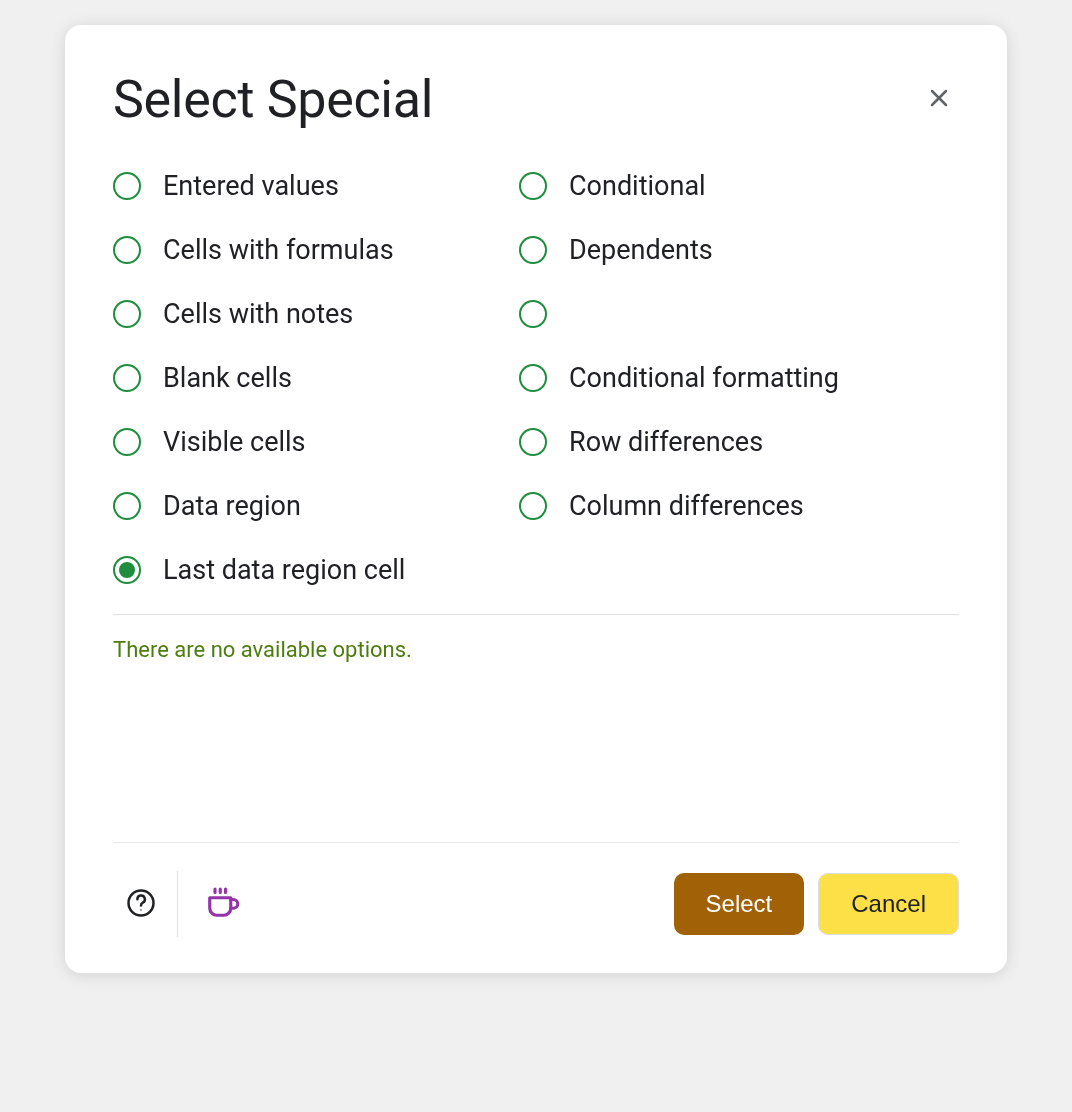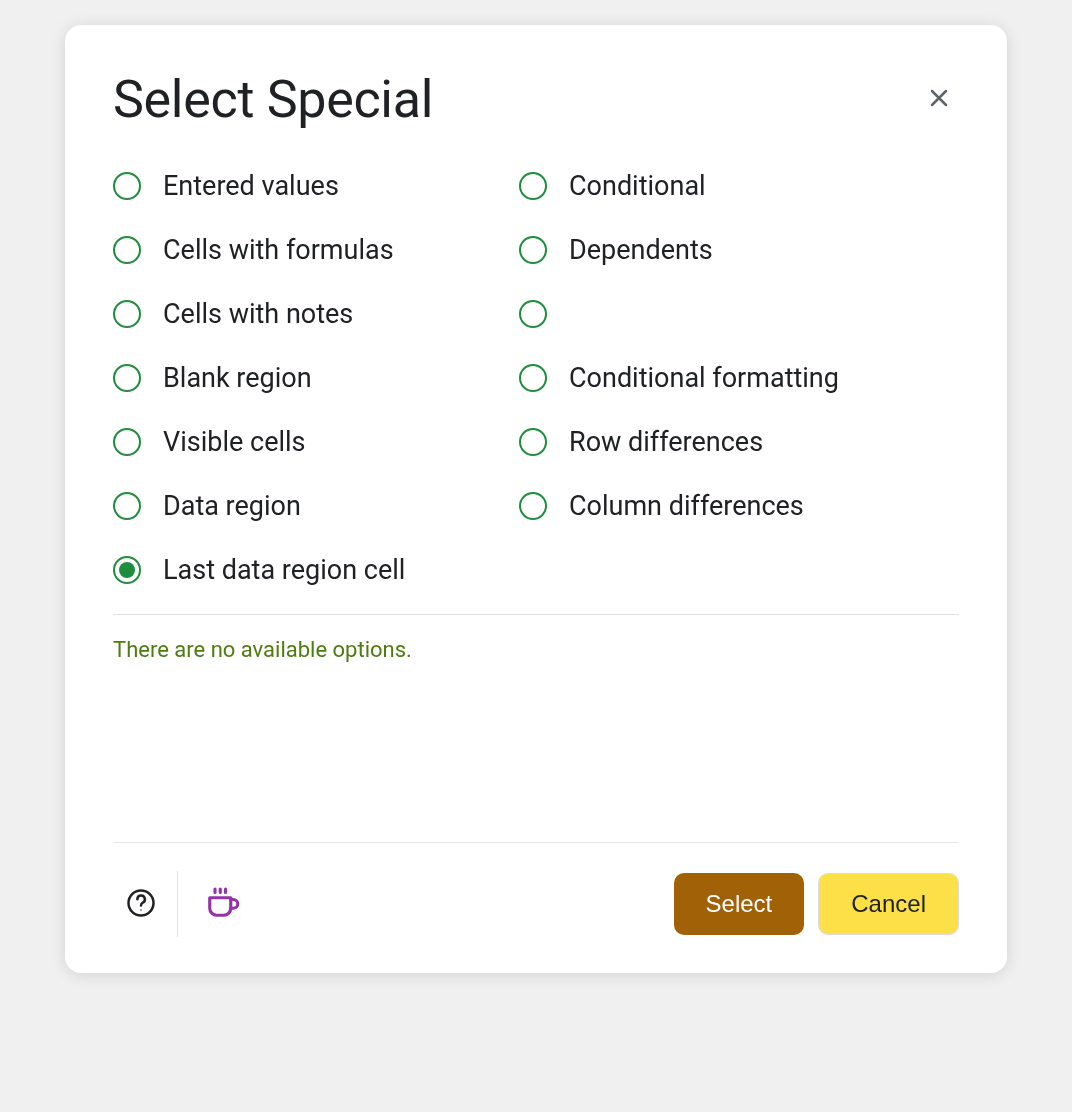--- a/index.html
+++ b/index.html
@@ -217,21 +217,21 @@
         </div>
         <div class="radio-row">
           <span class="radio-outer"></span>
           <span class="radio-label">Cells with notes</span>
         </div>
         <div class="radio-row">
           <span class="radio-outer"></span>
         </div>
         <div class="radio-row">
           <span class="radio-outer"></span>
-          <span class="radio-label">Blank region</span>
+          <span class="radio-label">Blank cells</span>
         </div>
         <div class="radio-row">
           <span class="radio-outer"></span>
           <span class="radio-label">Conditional formatting</span>
         </div>
         <div class="radio-row">
           <span class="radio-outer"></span>
           <span class="radio-label">Visible cells</span>
         </div>
         <div class="radio-row">

